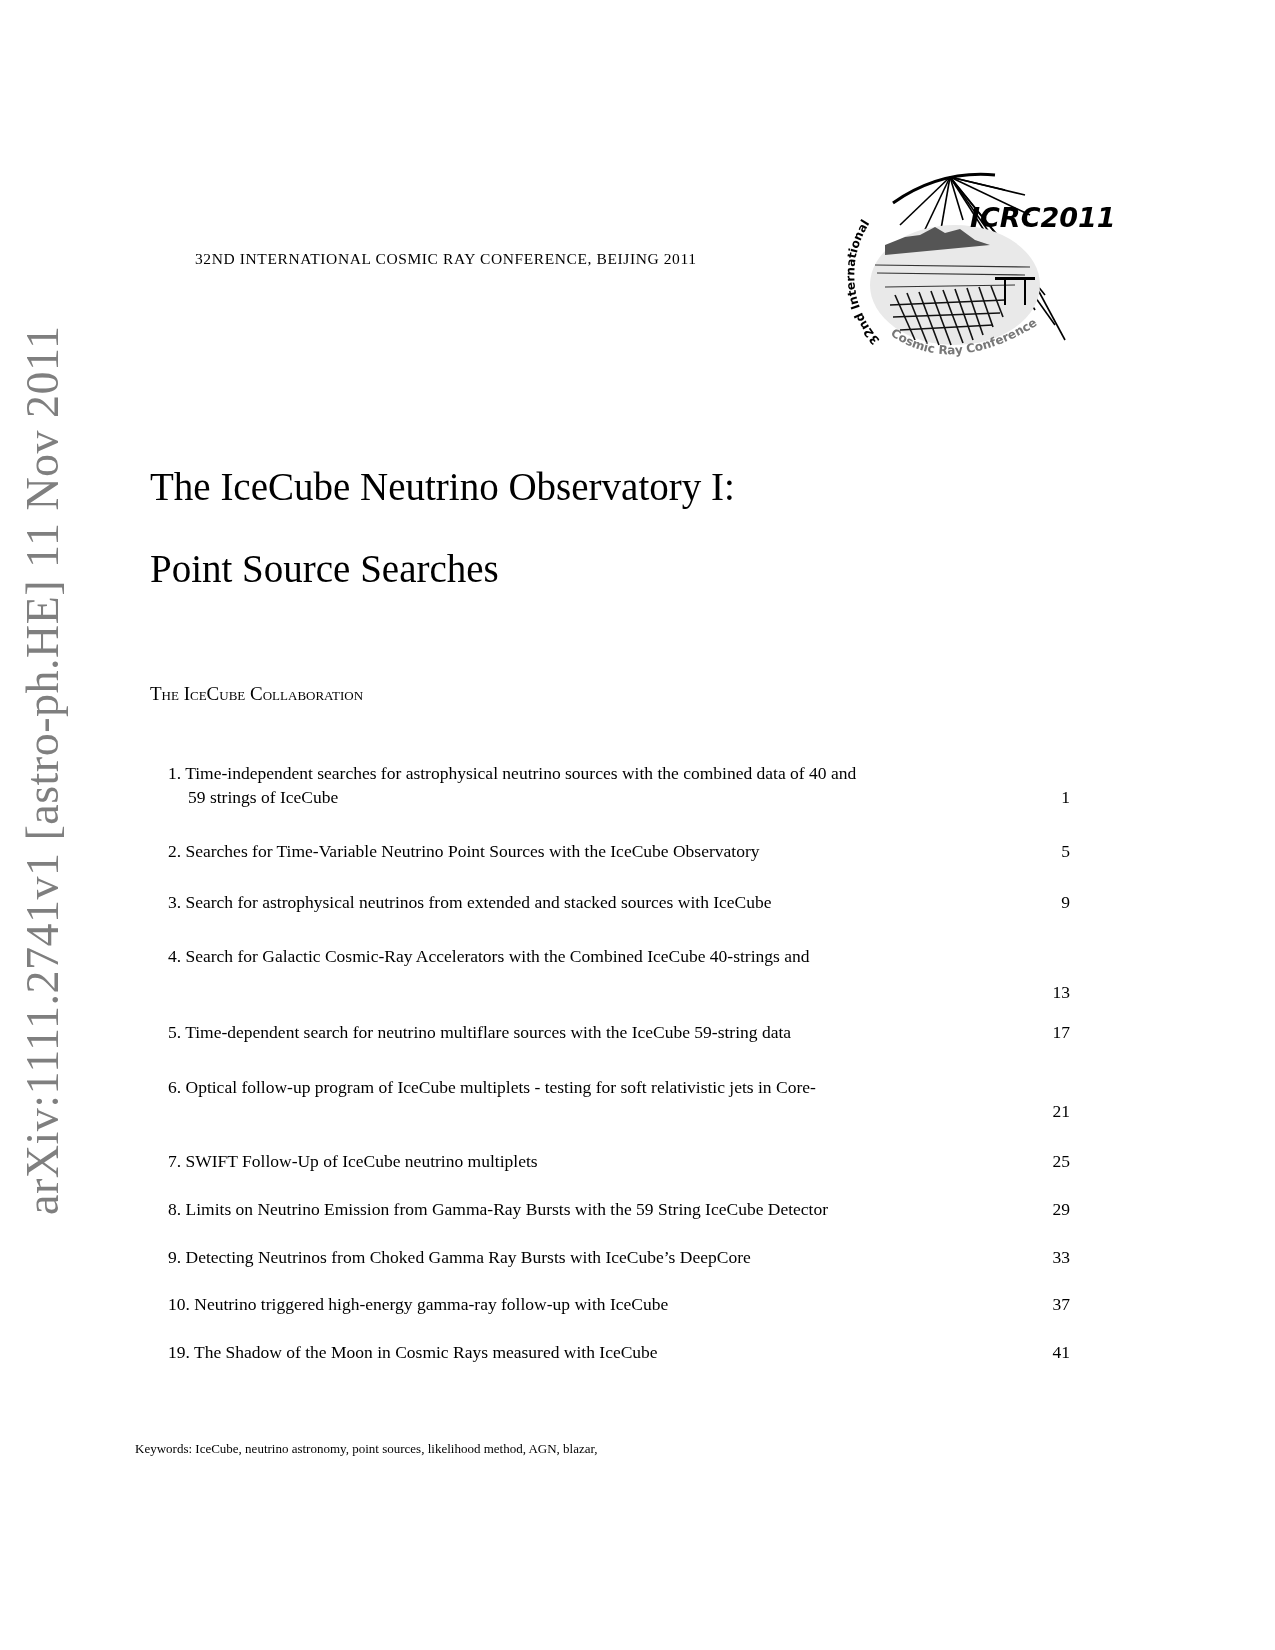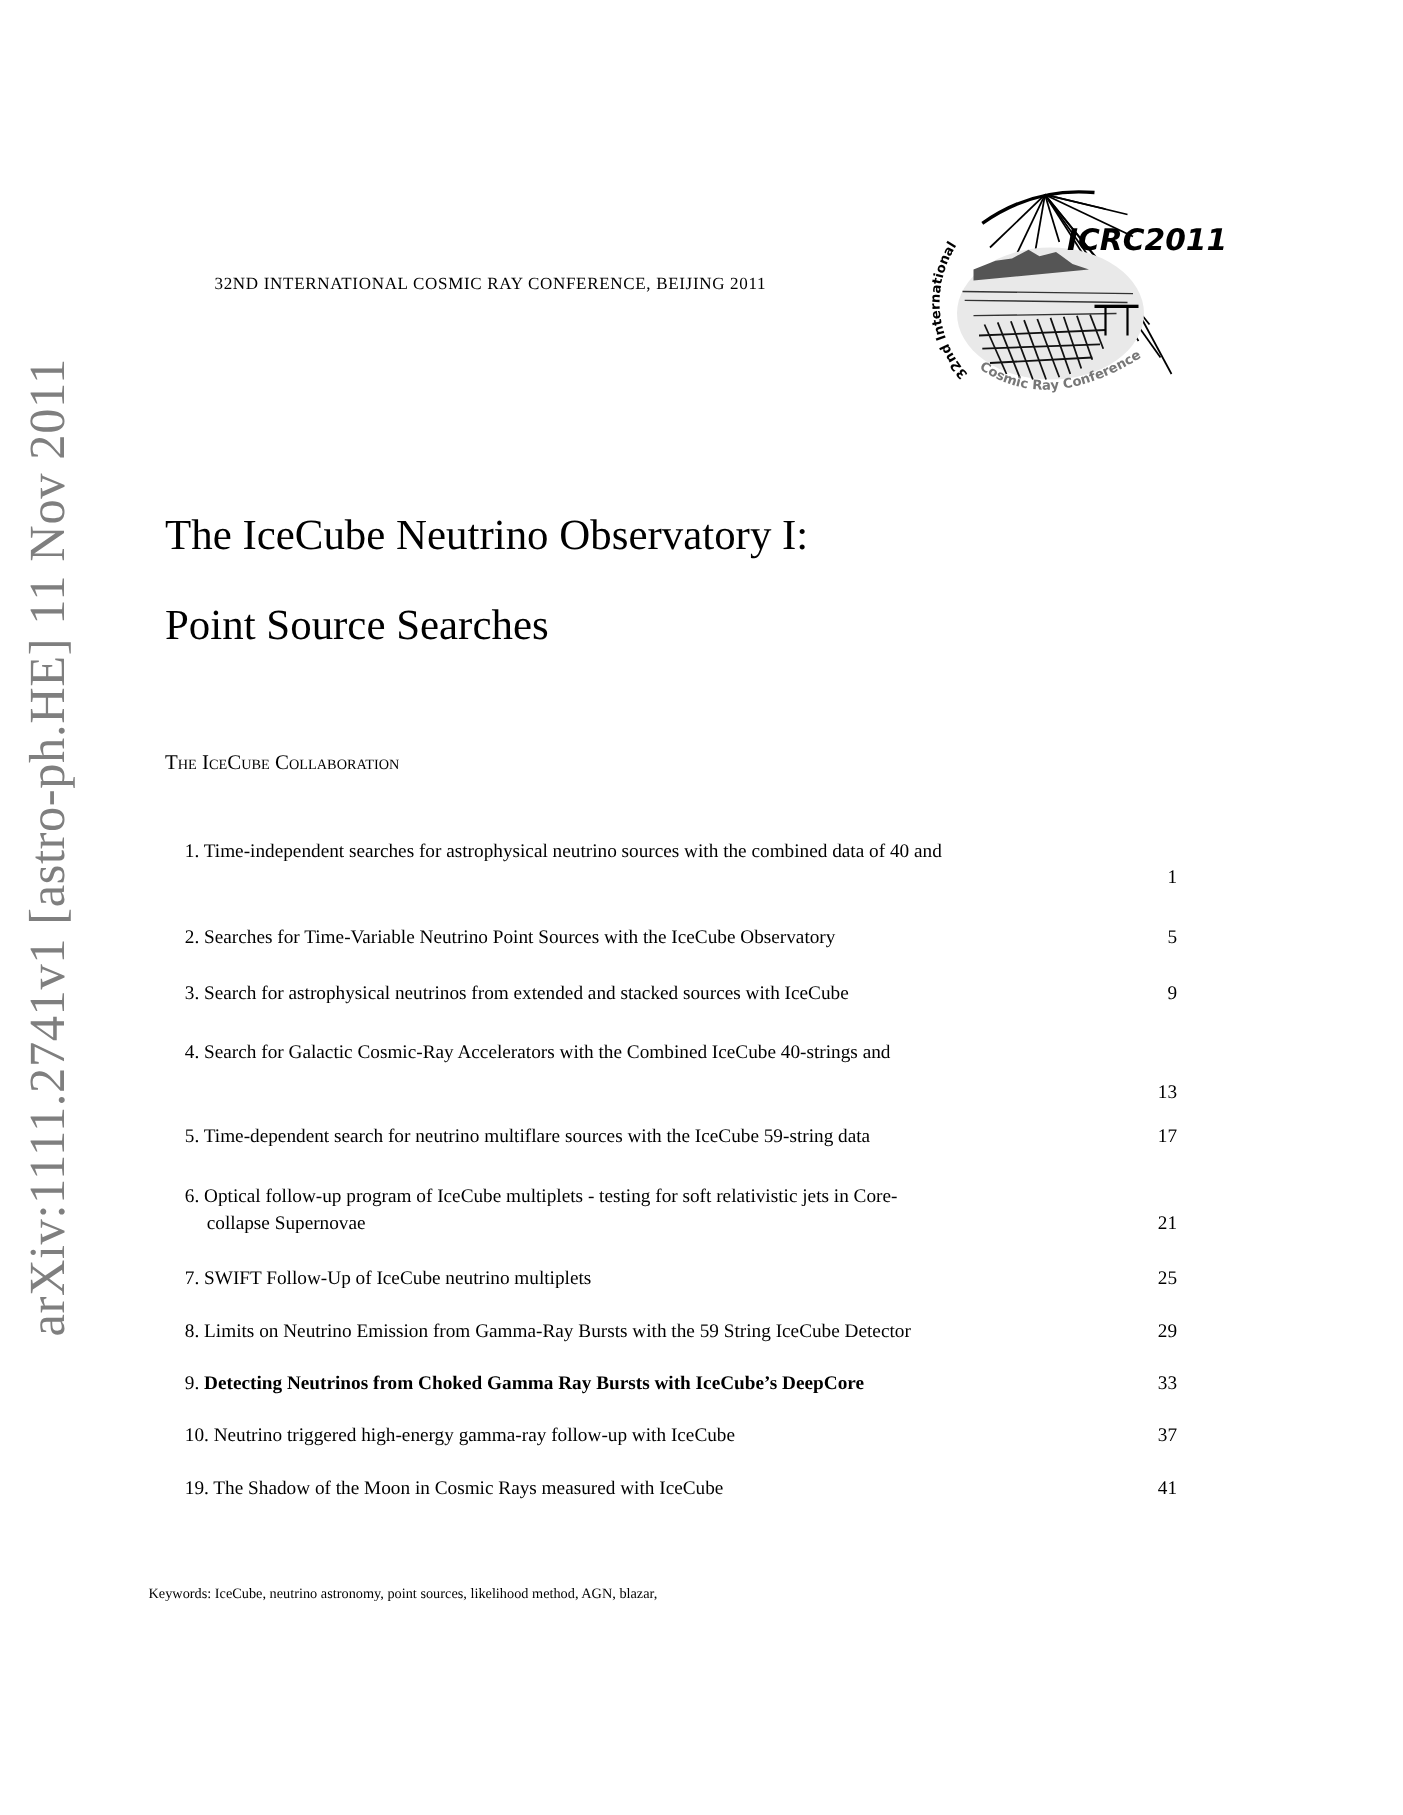--- a/index.html
+++ b/index.html
@@ -23,21 +23,21 @@
     .title1 { top: 467px; }
     .title2 { top: 549px; }
 
     .collab { left: 150px; top: 657px; font-size: 19px; white-space: nowrap; margin-top: 26px; }
 
     .toc { left: 150px; width: 920px; font-size: 17.5px; line-height: 24px; }
     .toc-item { position: absolute; left: 0; width: 920px; }
     .toc-text { position: absolute; left: 18px; width: 860px; white-space: nowrap; }
     .toc-text .cont { display: block; padding-left: 20px; }
     .toc-page { position: absolute; right: 0; text-align: right; width: 60px; }
-    .bold { font-weight: bold; }
+    .bold { font-weight: normal; }
 
     .keywords { left: 135px; top: 1441px; font-size: 13px; white-space: nowrap; }
   </style>
 </head>
 <body>
 
 <div class="arxiv-stamp">arXiv:1111.2741v1  [astro-ph.HE]  11 Nov 2011</div>
 
 <div class="abs conf-header">
   <span>32</span><span class="sc">ND INTERNATIONAL COSMIC RAY CONFERENCE, BEIJING 2011</span>
@@ -105,41 +105,41 @@
   </svg>
 </div>
 
 <div class="abs title title1">The IceCube Neutrino Observatory I:</div>
 <div class="abs title title2">Point Source Searches</div>
 
 <div class="abs collab" style="font-variant: small-caps;">The IceCube Collaboration</div>
 
 <div class="abs toc" style="top:0;">
   <div class="toc-item" style="top:761px;">
-    <div class="toc-text"><span>1.</span> <span>Time-independent searches for astrophysical neutrino sources with the combined data of 40 and</span></div>
+    <div class="toc-text"><span>1.</span> <span>Time-independent searches for astrophysical neutrino sources with the combined data of 40 and</span><span class="cont">59 strings of IceCube</span></div>
     <div class="toc-page" style="top:24px;">1</div>
   </div>
   <div class="toc-item" style="top:839px;">
     <div class="toc-text"><span>2.</span> <span>Searches for Time-Variable Neutrino Point Sources with the IceCube Observatory</span></div>
     <div class="toc-page">5</div>
   </div>
   <div class="toc-item" style="top:890px;">
     <div class="toc-text"><span>3.</span> <span>Search for astrophysical neutrinos from extended and stacked sources with IceCube</span></div>
     <div class="toc-page">9</div>
   </div>
   <div class="toc-item" style="top:944px;">
     <div class="toc-text"><span>4.</span> <span>Search for Galactic Cosmic-Ray Accelerators with the Combined IceCube 40-strings and</span></div>
     <div class="toc-page" style="top:24px;margin-top:12px;">13</div>
   </div>
   <div class="toc-item" style="top:1020px;">
     <div class="toc-text"><span>5.</span> <span>Time-dependent search for neutrino multiflare sources with the IceCube 59-string data</span></div>
     <div class="toc-page">17</div>
   </div>
   <div class="toc-item" style="top:1075px;">
-    <div class="toc-text"><span>6.</span> <span>Optical follow-up program of IceCube multiplets - testing for soft relativistic jets in Core-</span><span class="cont">collapse Supernovae</span></div>
+    <div class="toc-text"><span>6.</span> <span>Optical follow-up program of IceCube multiplets - testing for soft relativistic jets in Core-</span></div>
     <div class="toc-page" style="top:24px;">21</div>
   </div>
   <div class="toc-item" style="top:1149px;">
     <div class="toc-text"><span>7.</span> <span>SWIFT Follow-Up of IceCube neutrino multiplets</span></div>
     <div class="toc-page">25</div>
   </div>
   <div class="toc-item" style="top:1197px;">
     <div class="toc-text"><span>8.</span> <span>Limits on Neutrino Emission from Gamma-Ray Bursts with the 59 String IceCube Detector</span></div>
     <div class="toc-page">29</div>
   </div>

